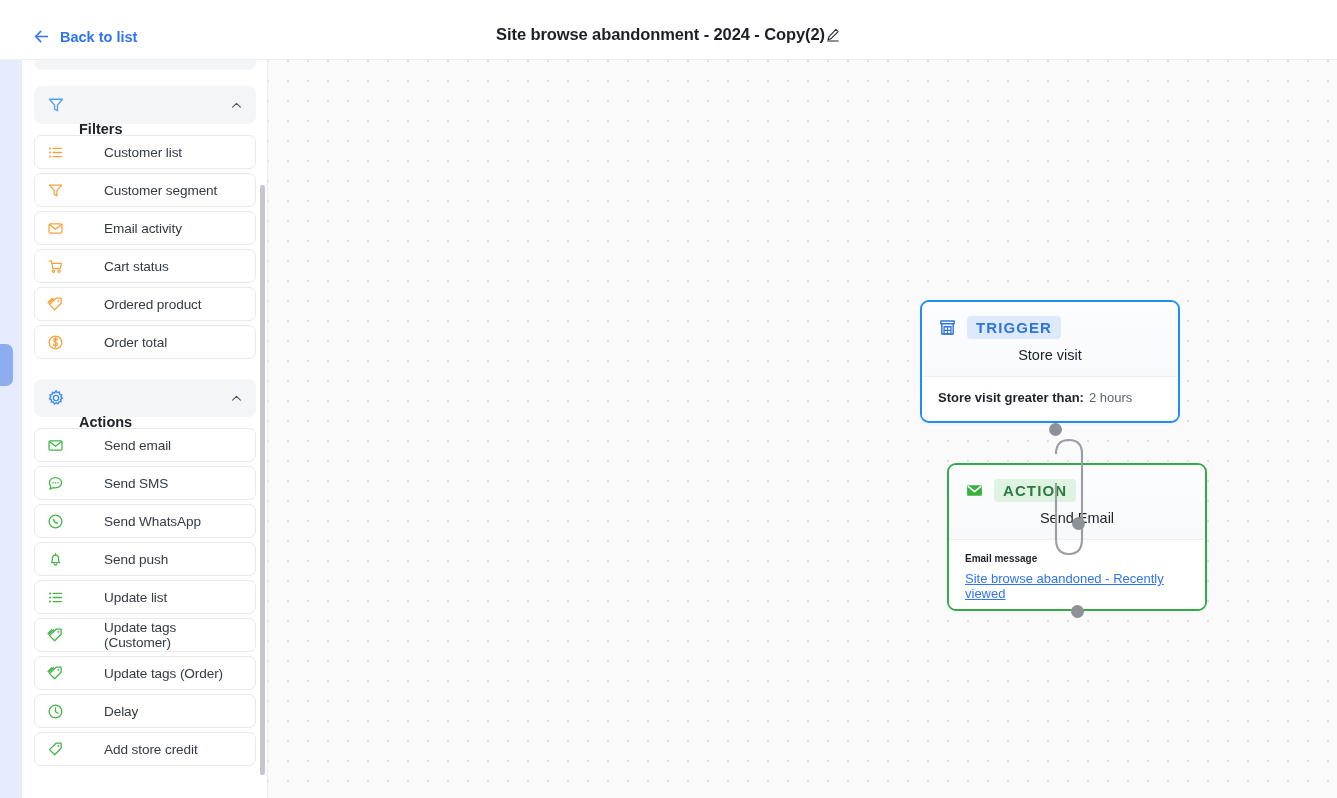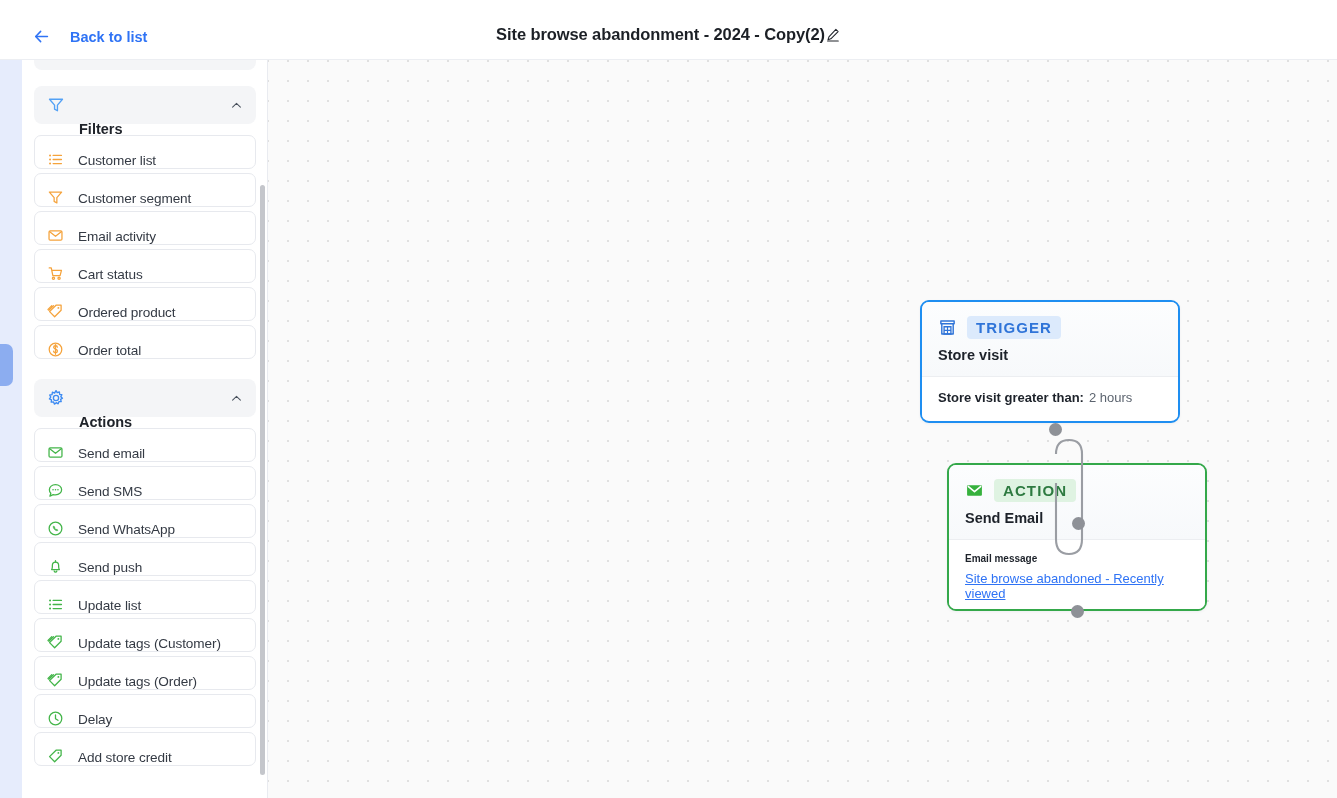--- a/index.html
+++ b/index.html
@@ -13,21 +13,21 @@
   
   .topbar {
     position: absolute; left: 0; top: 0;
     width: 1337px; height: 60px;
     background: #ffffff;
     border-bottom: 1px solid #eceef2;
     z-index: 30;
   }
   .back-link {
     position: absolute; left: 33px; top: 28px;
-    display: flex; align-items: center; gap: 20px;
+    display: flex; align-items: center; gap: 10px;
     color: #2f73f5; font-size: 14.5px; font-weight: 700;
     cursor: pointer; user-select: none;
   }
   .back-arrow { display: block; width: 17px; height: 17px; }
   .doc-title-wrap {
     position: absolute; left: 0; top: 25px; width: 1337px;
     display: flex; justify-content: center; align-items: center; gap: 0;
   }
   .doc-title {
     font-size: 16.5px; font-weight: 700; color: #1c2026; letter-spacing: -0.1px;
@@ -67,22 +67,22 @@
     display: flex; align-items: center; padding: 0 13px;
     margin-bottom: 11px; cursor: pointer; user-select: none;
   }
   .sec-head .sec-icon { width: 18px; height: 18px; margin-right: 14px; display:block; flex:0 0 auto;}
   .sec-head .sec-title { font-size: 14.5px; font-weight: 700; color: #20242b; flex: 1; margin-top: 47px; }
   .sec-head .chev { width: 13px; height: 13px; display:block; }
 
   .item {
     height: 34px; border: 1px solid #e7e9ee; border-radius: 7px;
     background: #fff;
-    display: flex; align-items: flex-end; padding: 0 12px;
-    margin-bottom: 4px; cursor: pointer; user-select: none;
+    display: flex; align-items: center; padding: 0 12px;
+    margin-bottom: 4px; cursor: pointer; user-select: none; gap: 26px;
   }
   .item .it-icon { width: 17px; height: 17px; margin-right: 14px; display:block; flex:0 0 auto;}
   .item .it-label { font-size: 13.6px; color: #343a44; letter-spacing: -0.1px; }
   .sec-gap { height: 16px; }
 
   .sb-scroll {
     position: absolute; left: 260px; top: 185px;
     width: 5px; height: 590px; border-radius: 3px;
     background: #c4c6cb; z-index: 13; cursor: pointer;
   }
@@ -119,21 +119,21 @@
     border-bottom: 1px solid #eceef1;
   }
   .node-badge-row { display: flex; align-items: center; gap: 10px; }
   .badge-ico { width: 19px; height: 19px; display:block; flex:0 0 auto;}
   .badge {
     font-size: 15px; font-weight: 700; letter-spacing: 1.1px;
     padding: 3px 9px 3px 9px; border-radius: 4px;
   }
   .badge-trigger { background: #dceafc; color: #2f74d8; }
   .badge-action  { background: #dff3e2; color: #2d7a40; }
-  .node-title { margin-top: 8px; font-size: 14.5px; font-weight: 700; color: #1d222a; }
+  .node-title { margin-top: 8px; font-size: 14.5px; font-weight: 400; color: #1d222a; text-align: center; }
   .node-body { padding: 13px 8px 14px 16px; background: #fff; }
   .kv { font-size: 13px; }
   .kv .k { font-weight: 700; color: #1d222a; }
   .kv .v { color: #5c646f; margin-left: 5px; }
   .body-label { font-size: 10px; font-weight: 700; color: #1d222a; }
   .body-link {
     display: inline-block; margin-top: 7px;
     font-size: 13px; color: #2f73f5; text-decoration: underline; cursor: pointer;
   }
 

